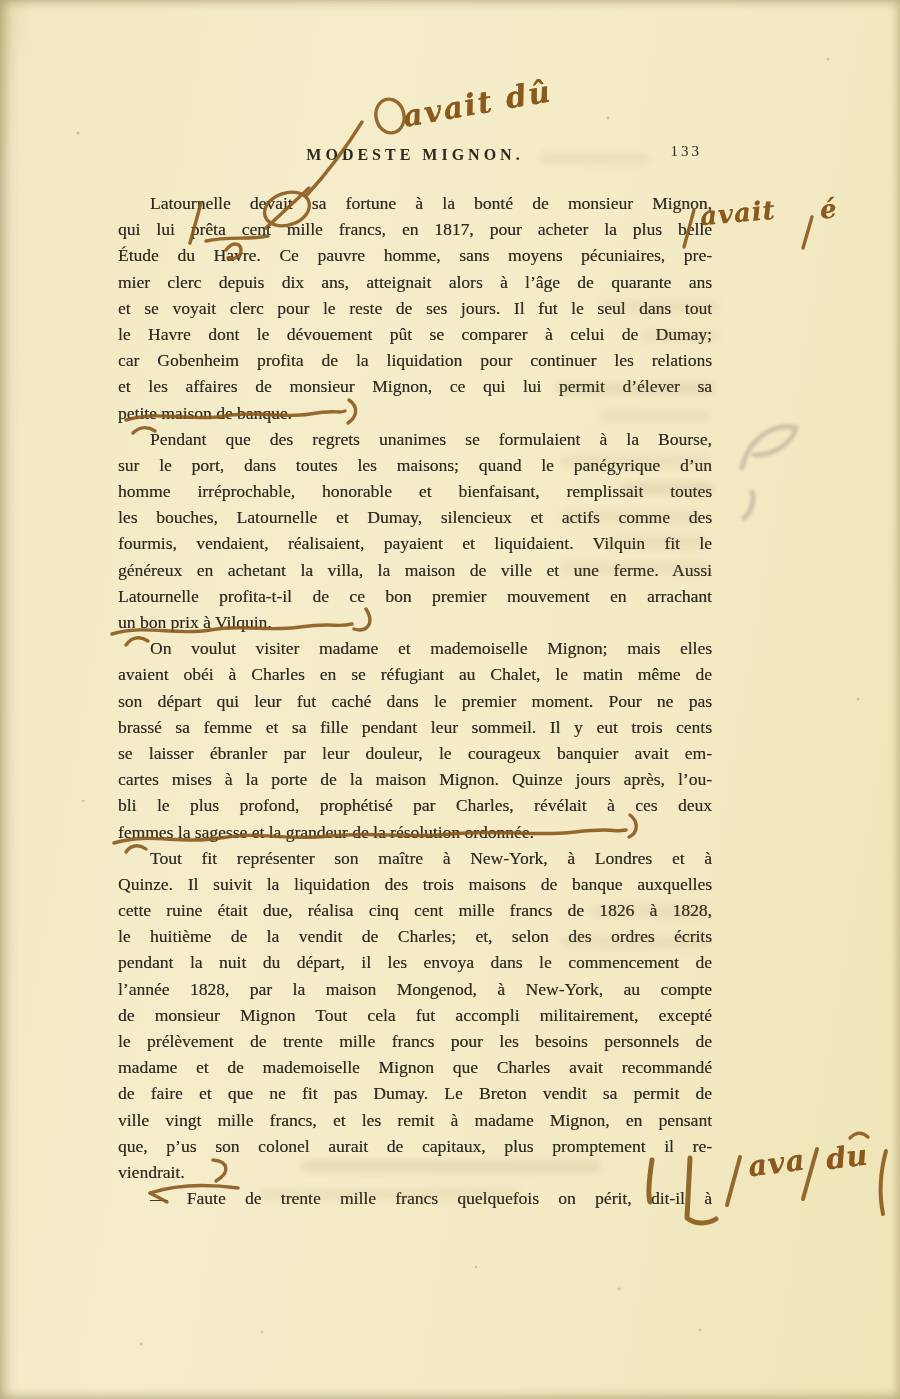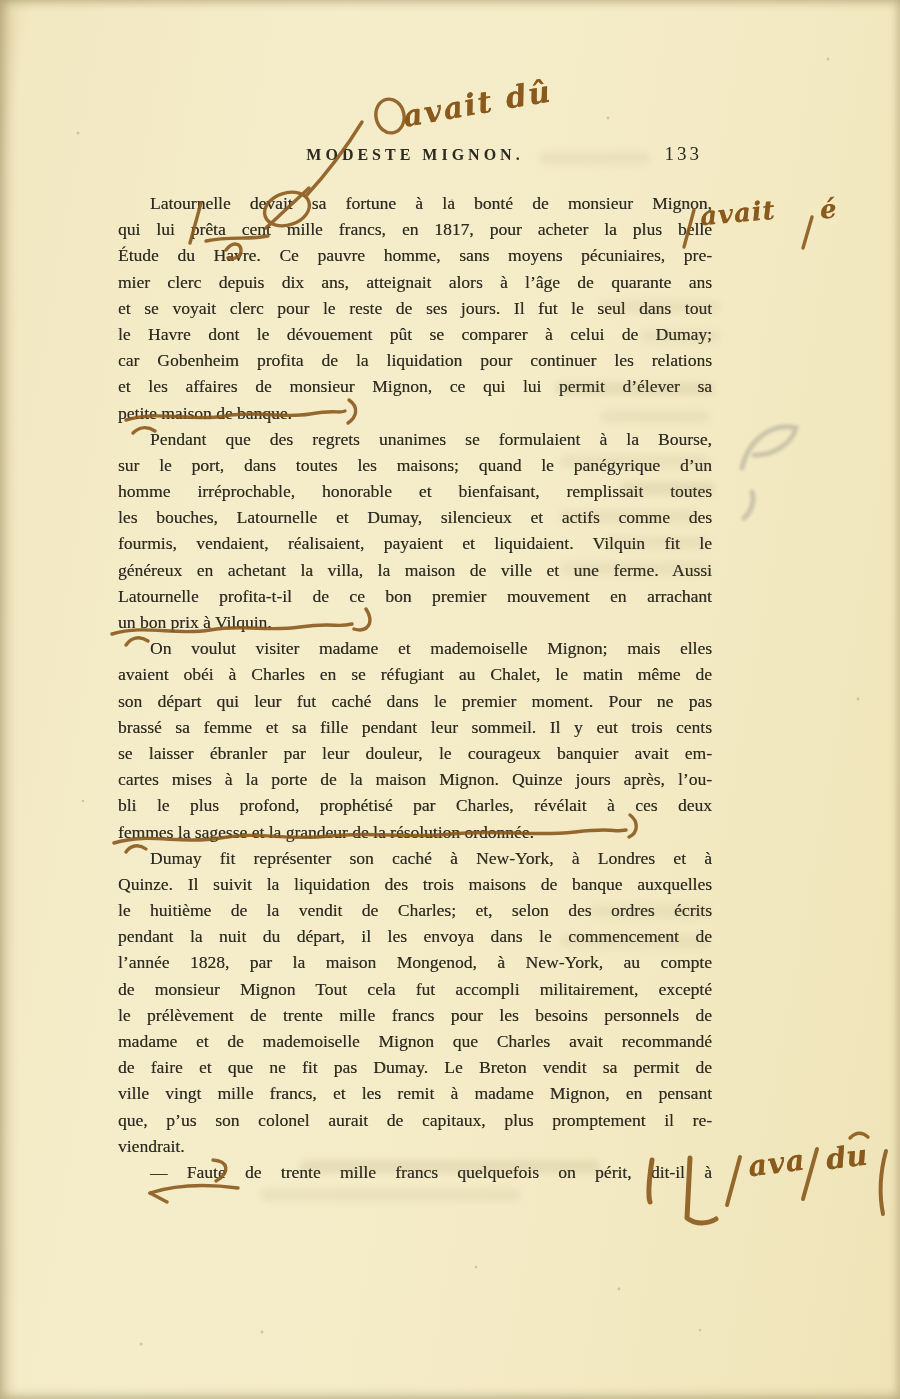--- a/index.html
+++ b/index.html
@@ -13,21 +13,21 @@
                 inset 0 4px 8px rgba(130,110,60,.10);
     font-family:"Liberation Serif", serif;
     color:#2d2a22;
   }
   .header{position:absolute; left:118px; top:146px; width:594px; height:24px;}
   .running-title{
     position:absolute; left:0; right:0; text-align:center;
     font-size:16px; font-weight:bold; letter-spacing:4px; color:#2d2a22;
   }
   .page-number{
-    position:absolute; right:10px; top:-3px; font-size:19px; letter-spacing:3px; color:#2d2a22;
+    position:absolute; right:10px; top:-3px; font-size:15px; letter-spacing:3px; color:#2d2a22;
   }
   .body-block{position:absolute; left:118px; top:190px; width:594px;}
   .line{
     display:block; height:26.2px; line-height:26.2px; overflow:hidden;
     font-size:17.5px; text-align:justify; text-align-last:justify; text-justify:inter-word;
     text-shadow:.3px .3px .3px rgba(45,40,28,.55);
     white-space:normal;
   }
   .line.end{text-align-last:left;}
   .line.indent{text-indent:32px;}
@@ -83,22 +83,23 @@
       <div class="line indent">On voulut visiter madame et mademoiselle Mignon; mais elles</div>
       <div class="line">avaient obéi à Charles en se réfugiant au Chalet, le matin même de</div>
       <div class="line">son départ qui leur fut caché dans le premier moment. Pour ne pas</div>
       <div class="line">brassé sa femme et sa fille pendant leur sommeil. Il y eut trois cents</div>
       <div class="line">se laisser ébranler par leur douleur, le courageux banquier avait em-</div>
       <div class="line">cartes mises à la porte de la maison Mignon. Quinze jours après, l’ou-</div>
       <div class="line">bli le plus profond, prophétisé par Charles, révélait à ces deux</div>
       <div class="line end">femmes la sagesse et la grandeur de la résolution ordonnée.</div>
     </div>
     <div>
-      <div class="line indent">Dumay fit représenter son caché à New-York, à Londres et à</div>
+      <div class="line indent">Tout fit représenter son maître à New-York, à Londres et à</div>
       <div class="line">Quinze. Il suivit la liquidation des trois maisons de banque auxquelles</div>
+      <div class="line">cette ruine était due, réalisa cinq cent mille francs de 1826 à 1828,</div>
       <div class="line">le huitième de la vendit de Charles; et, selon des ordres écrits</div>
       <div class="line">pendant la nuit du départ, il les envoya dans le commencement de</div>
       <div class="line">l’année 1828, par la maison Mongenod, à New-York, au compte</div>
       <div class="line">de monsieur Mignon Tout cela fut accompli militairement, excepté</div>
       <div class="line">le prélèvement de trente mille francs pour les besoins personnels de</div>
       <div class="line">madame et de mademoiselle Mignon que Charles avait recommandé</div>
       <div class="line">de faire et que ne fit pas Dumay. Le Breton vendit sa permit de</div>
       <div class="line">ville vingt mille francs, et les remit à madame Mignon, en pensant</div>
       <div class="line">que, p’us son colonel aurait de capitaux, plus promptement il re-</div>
       <div class="line end">viendrait.</div>

